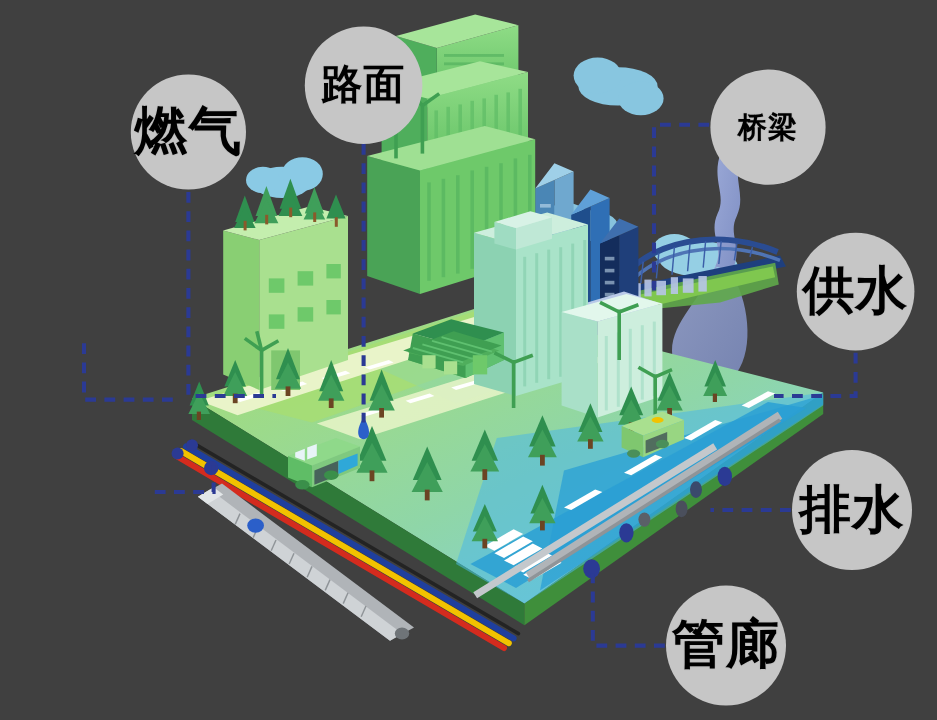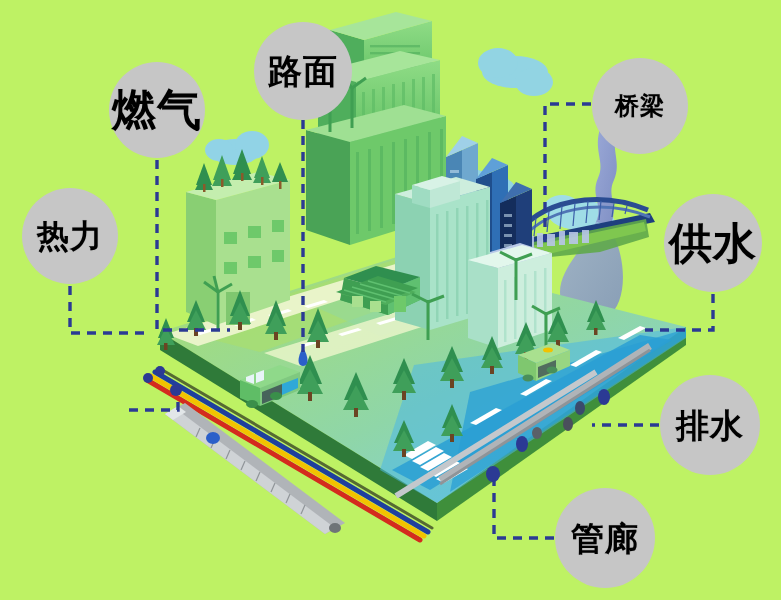--- a/index.html
+++ b/index.html
@@ -1,21 +1,21 @@
 <!DOCTYPE html>
 <html><head>
 <meta charset="utf-8">
 <title>Smart City Infrastructure Diagram</title>
 <style>
   html,body{margin:0;padding:0;background:#ffffff;}
   body{
     font-family:"Liberation Sans","DejaVu Sans",sans-serif;
     width:781px;height:600px;overflow:hidden;position:relative;
   }
-  #stage{position:relative;width:781px;height:600px;background:#bef264;overflow:hidden;}
+  #stage{position:relative;width:781px;height:600px;background:#404040;overflow:hidden;}
   #art{position:absolute;left:0;top:0;width:781px;height:600px;}
   .label-node{
     position:absolute;border-radius:50%;
     background:#c6c6c6;
     display:flex;align-items:center;justify-content:center;
     box-sizing:border-box;
     z-index:30;
   }
   .label-node .label-text{
     font-family:"DejaVu Sans","Liberation Sans",sans-serif;
@@ -538,34 +538,31 @@
   </svg>
 
   <div class="label-node" style="left:254px;top:22px;width:98px;height:98px;">
     <span class="label-text" style="font-size:34px;">路面</span>
   </div>
 
   <div class="label-node" style="left:109px;top:62px;width:96px;height:96px;">
     <span class="label-text" style="font-size:44px;">燃气</span>
   </div>
 
-  <div class="label-node" style="left:22px;top:188px;width:96px;height:96px;">
-    <span class="label-text" style="font-size:32px;">热力</span>
-  </div>
 
 
   <div class="label-node" style="left:592px;top:58px;width:96px;height:96px;">
     <span class="label-text" style="font-size:24px;">桥梁</span>
   </div>
 
   <div class="label-node" style="left:664px;top:194px;width:98px;height:98px;">
     <span class="label-text" style="font-size:43px;">供水</span>
   </div>
 
   <div class="label-node" style="left:660px;top:375px;width:100px;height:100px;">
-    <span class="label-text" style="font-size:33px;">排水</span>
+    <span class="label-text" style="font-size:43px;">排水</span>
   </div>
 
   <div class="label-node" style="left:555px;top:488px;width:100px;height:100px;">
-    <span class="label-text" style="font-size:33px;text-align:center;">管廊</span>
+    <span class="label-text" style="font-size:44px;text-align:center;">管廊</span>
   </div>
 
 </div>
 
 </body></html>

